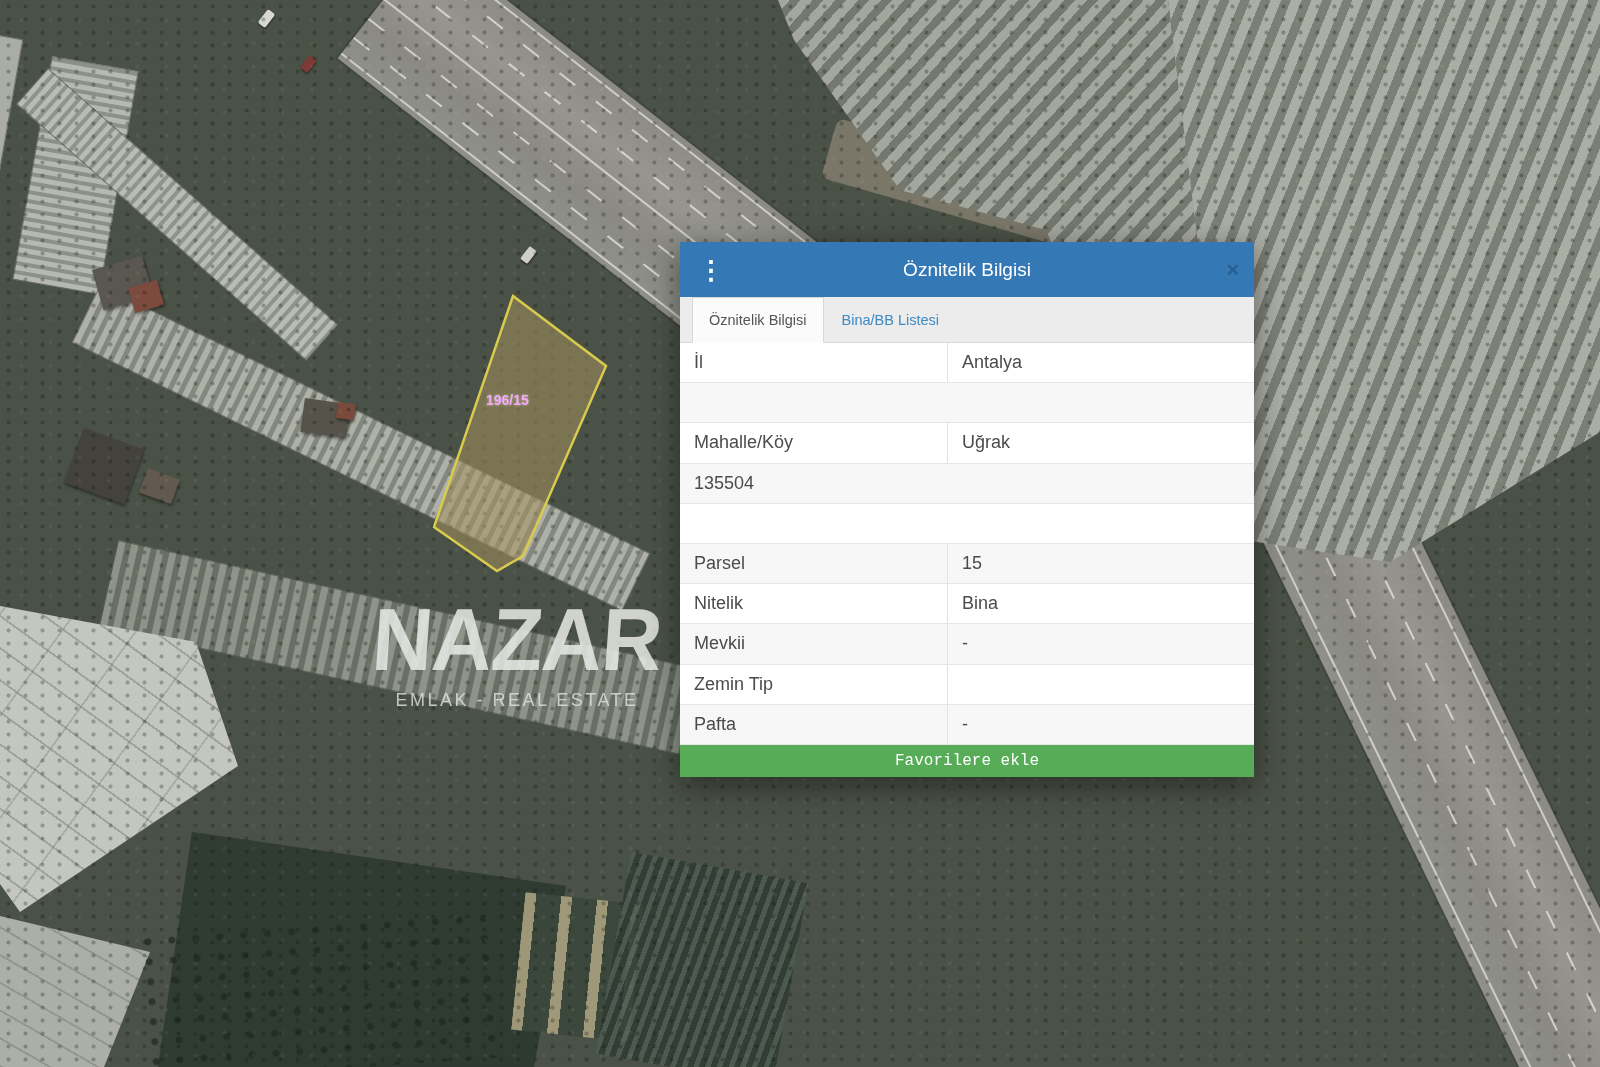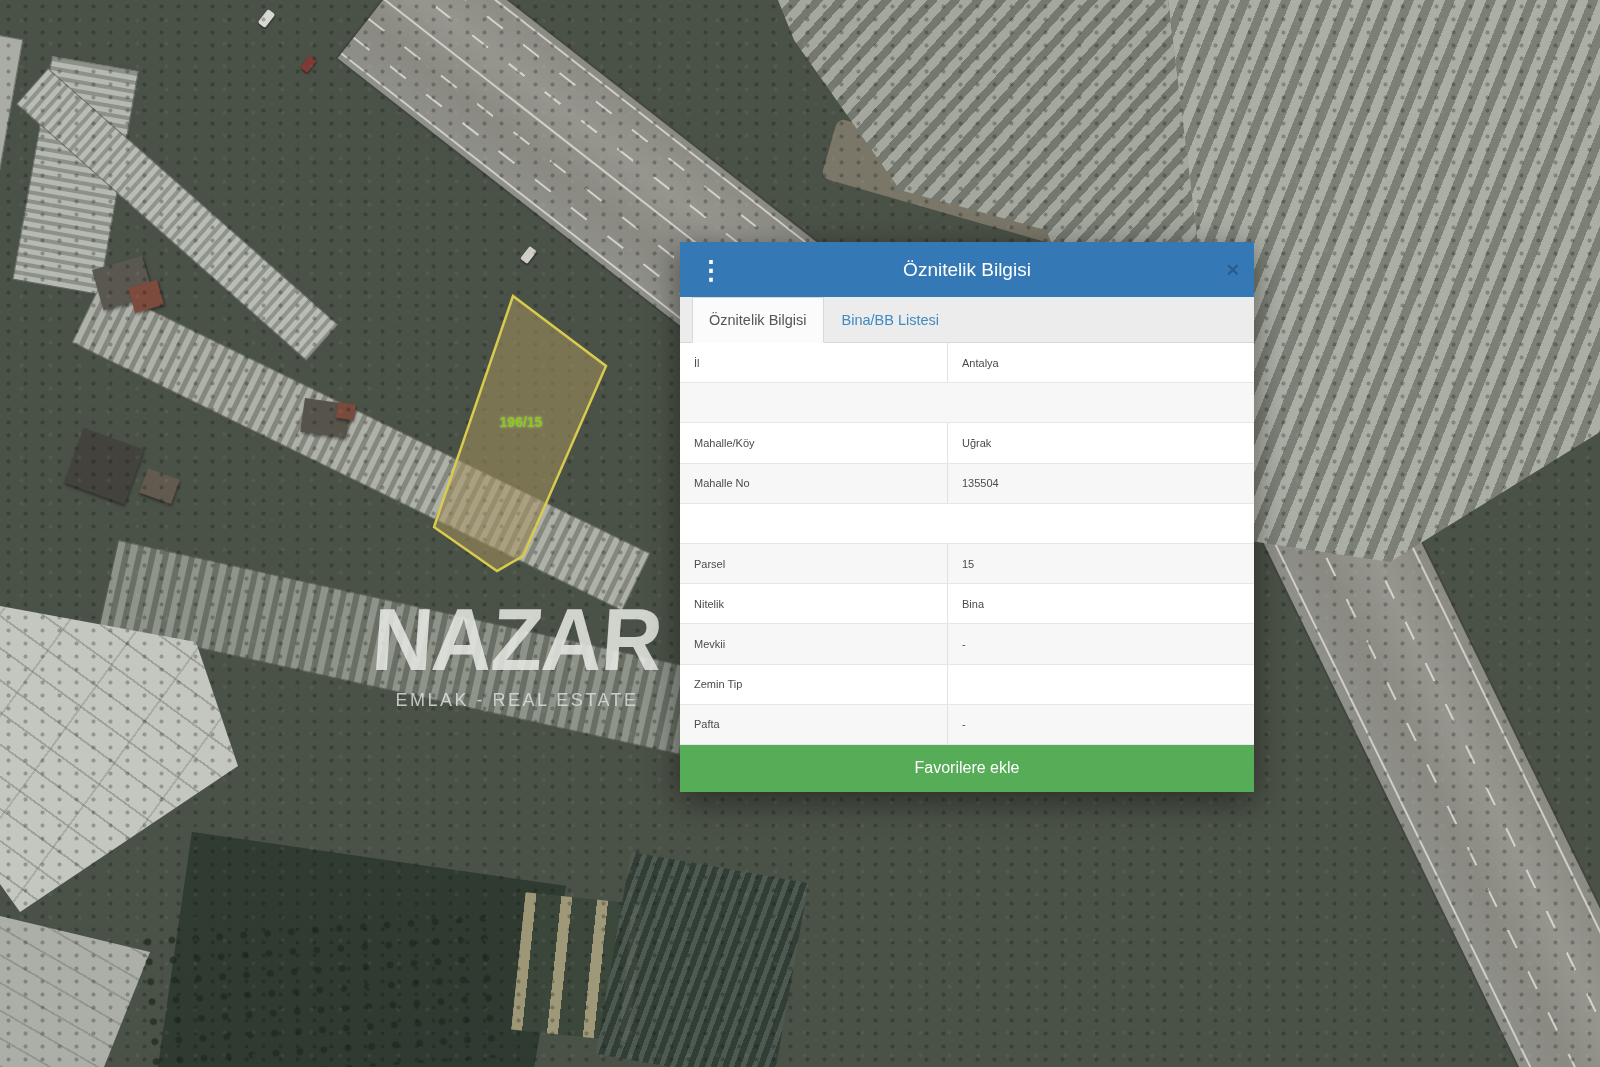--- a/index.html
+++ b/index.html
@@ -74,22 +74,22 @@
   .car{position:absolute;border-radius:2px;box-shadow:1px 1px 2px rgba(0,0,0,.5);}
 
   .speckle{position:absolute;inset:0;opacity:.5;
     background-image:
       radial-gradient(circle,rgba(16,22,14,.55) 1.5px,rgba(0,0,0,0) 2.5px),
       radial-gradient(circle,rgba(214,209,192,.14) 1.5px,rgba(0,0,0,0) 2.5px);
     background-size:17px 13px,29px 23px;background-position:0 0,7px 9px;}
 
   
   .parcel-svg{position:absolute;inset:0;}
-  .parcel-label{position:absolute;left:486px;top:414px;width:70px;text-align:center;
-    font-size:14px;font-weight:bold;color:#84cc16;text-shadow:0 0 3px rgba(215,205,170,.8);}
+  .parcel-label{position:absolute;left:486px;top:392px;width:70px;text-align:left;
+    font-size:14px;font-weight:bold;color:#f0abfc;text-shadow:0 0 3px rgba(215,205,170,.8);}
 
   
   .watermark{position:absolute;left:352px;top:592px;width:330px;text-align:center;pointer-events:none;}
   .wm-title{font-size:84px;line-height:96px;font-weight:bold;letter-spacing:-1px;
     color:rgba(233,234,229,.85);transform:skewX(-4deg) scaleY(1.05);}
   .wm-sub{margin-top:2px;font-size:18px;letter-spacing:2.5px;color:rgba(226,227,221,.8);}
 
   
   .dialog{position:absolute;left:680px;top:242px;width:574px;background:#fff;
     box-shadow:0 8px 30px rgba(0,0,0,.45);}
@@ -99,25 +99,25 @@
     font-size:26px;font-weight:bold;line-height:26px;cursor:pointer;}
   .close-x{position:absolute;right:14px;top:50%;transform:translateY(-50%);color:#2a5d8c;
     font-size:17px;font-weight:bold;cursor:pointer;}
   .dlg-tabs{height:46px;background:#ececec;border-bottom:1px solid #d8d8d8;display:flex;align-items:stretch;padding-left:12px;box-sizing:border-box;}
   .tab{display:flex;align-items:center;padding:0 16px;font-size:14.5px;cursor:pointer;}
   .tab.active{background:#fbfbfb;border:1px solid #d8d8d8;border-bottom:1px solid #fbfbfb;margin-bottom:-1px;color:#555;}
   .tab.link{color:#3f8ac2;padding:0 18px;}
   .dlg-table{background:#fff;}
   .t-row{display:flex;height:40.2px;border-bottom:1px solid #e6e6e6;box-sizing:border-box;}
   .t-row:nth-child(even){background:#f7f7f7;}
-  .t-cell{display:flex;align-items:center;font-size:11px;color:#4b4b4b;box-sizing:border-box;}
+  .t-cell{display:flex;align-items:center;font-size:18px;color:#4b4b4b;box-sizing:border-box;}
   .t-label{width:268px;border-right:1px solid #e2e2e2;padding-left:14px;}
   .t-value{flex:1;padding-left:14px;}
-  .dlg-fav{display:block;width:100%;height:47px;border:none;background:#57ad57;color:#fff;
-    font-size:16px;font-family:Liberation Sans, sans-serif;cursor:pointer;}
+  .dlg-fav{display:block;width:100%;height:32px;border:none;background:#57ad57;color:#fff;
+    font-size:16px;font-family:Liberation Mono, monospace;cursor:pointer;}
 </style>
 </head>
 <body>
 
 <div class="map">
 
   <div class="road road-a">
     <div class="lane solid" style="top:4%"></div>
     <div class="lane dash" style="top:16%"></div>
     <div class="lane dash" style="top:32%"></div>
@@ -194,21 +194,20 @@
       <div class="t-cell t-label">İl</div>
       <div class="t-cell t-value">Antalya</div>
     </div>
     <div class="t-row">
     </div>
     <div class="t-row">
       <div class="t-cell t-label">Mahalle/Köy</div>
       <div class="t-cell t-value">Uğrak</div>
     </div>
     <div class="t-row">
-      <div class="t-cell t-label">Mahalle No</div>
       <div class="t-cell t-value">135504</div>
     </div>
     <div class="t-row">
     </div>
     <div class="t-row">
       <div class="t-cell t-label">Parsel</div>
       <div class="t-cell t-value">15</div>
     </div>
     <div class="t-row">
       <div class="t-cell t-label">Nitelik</div>

